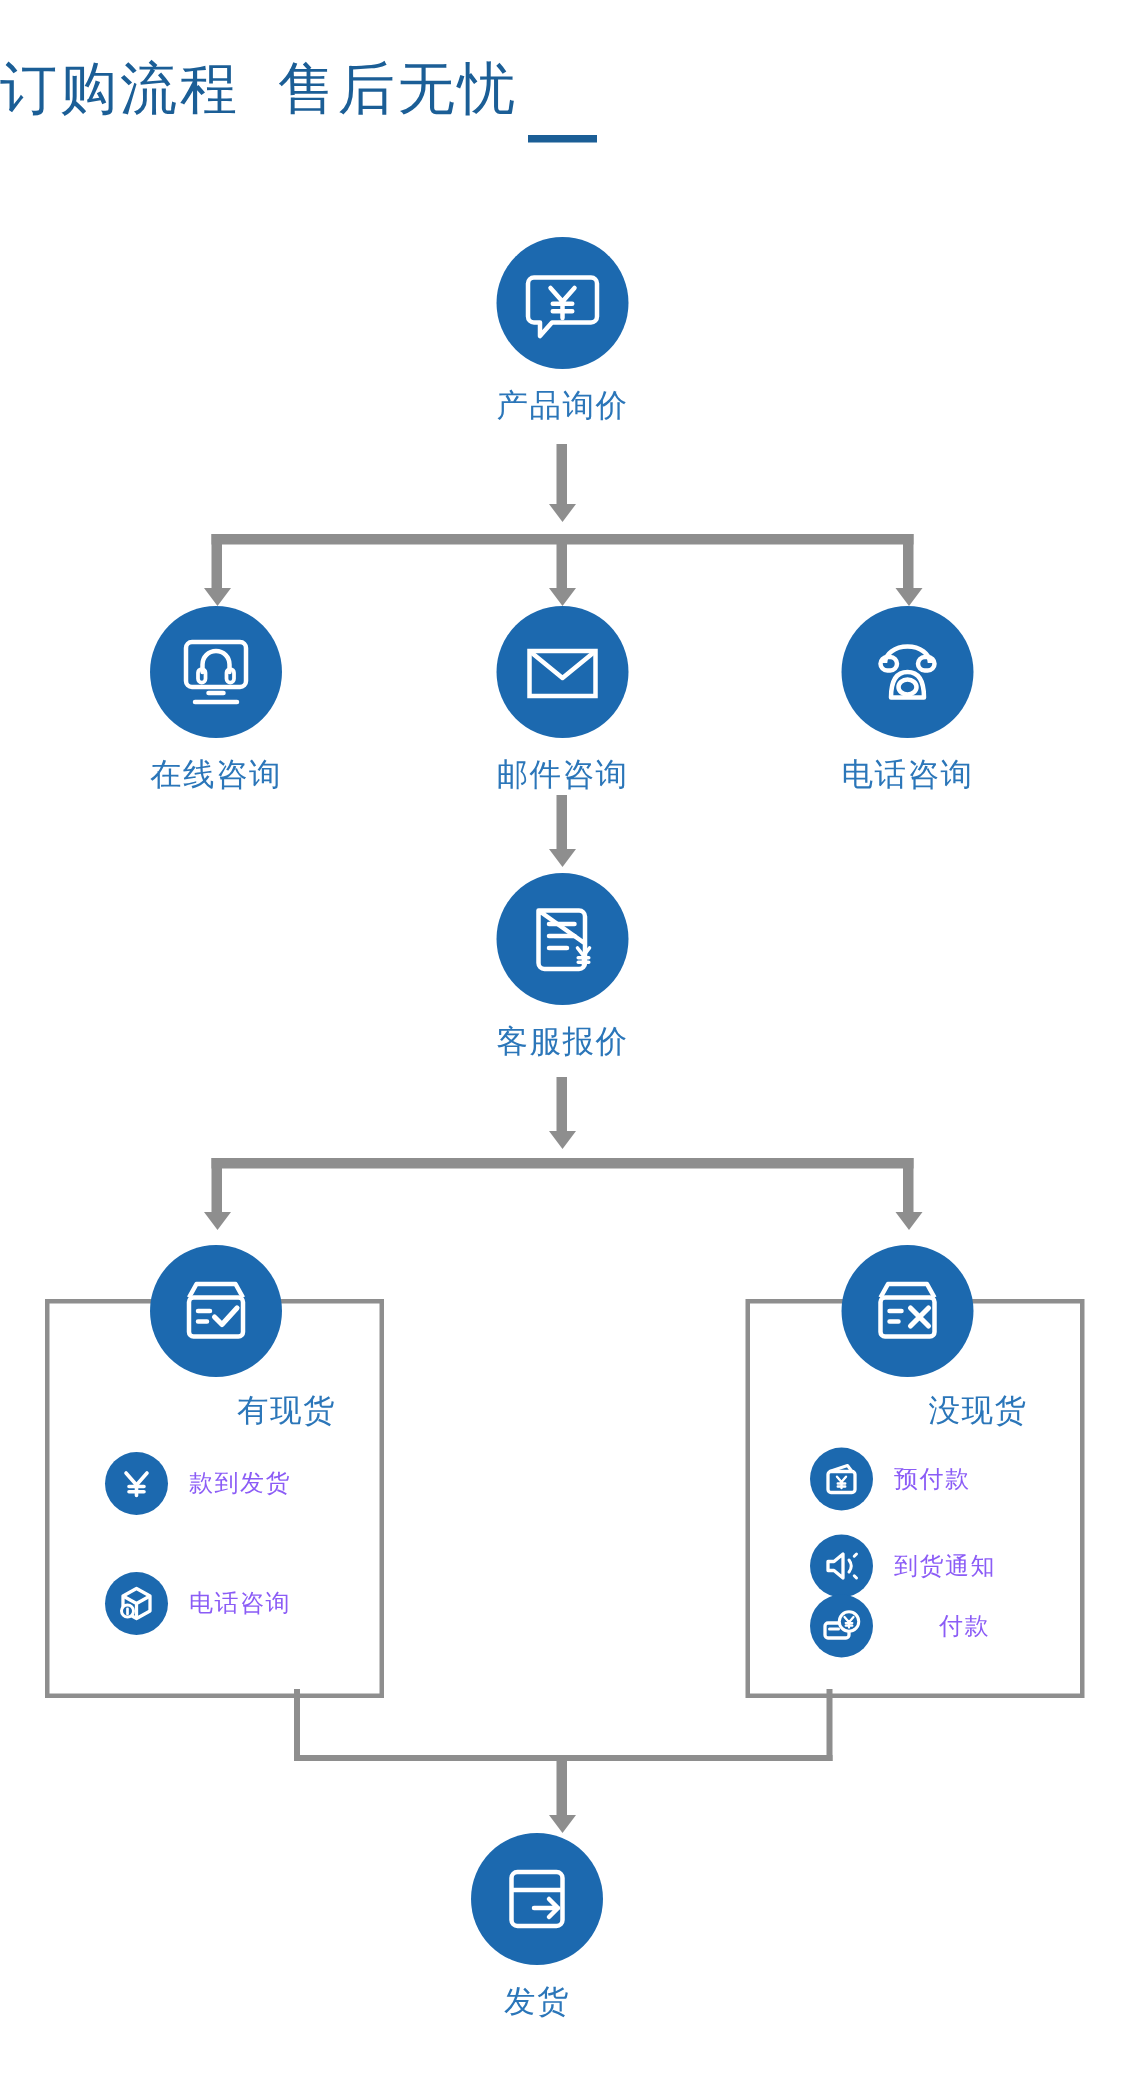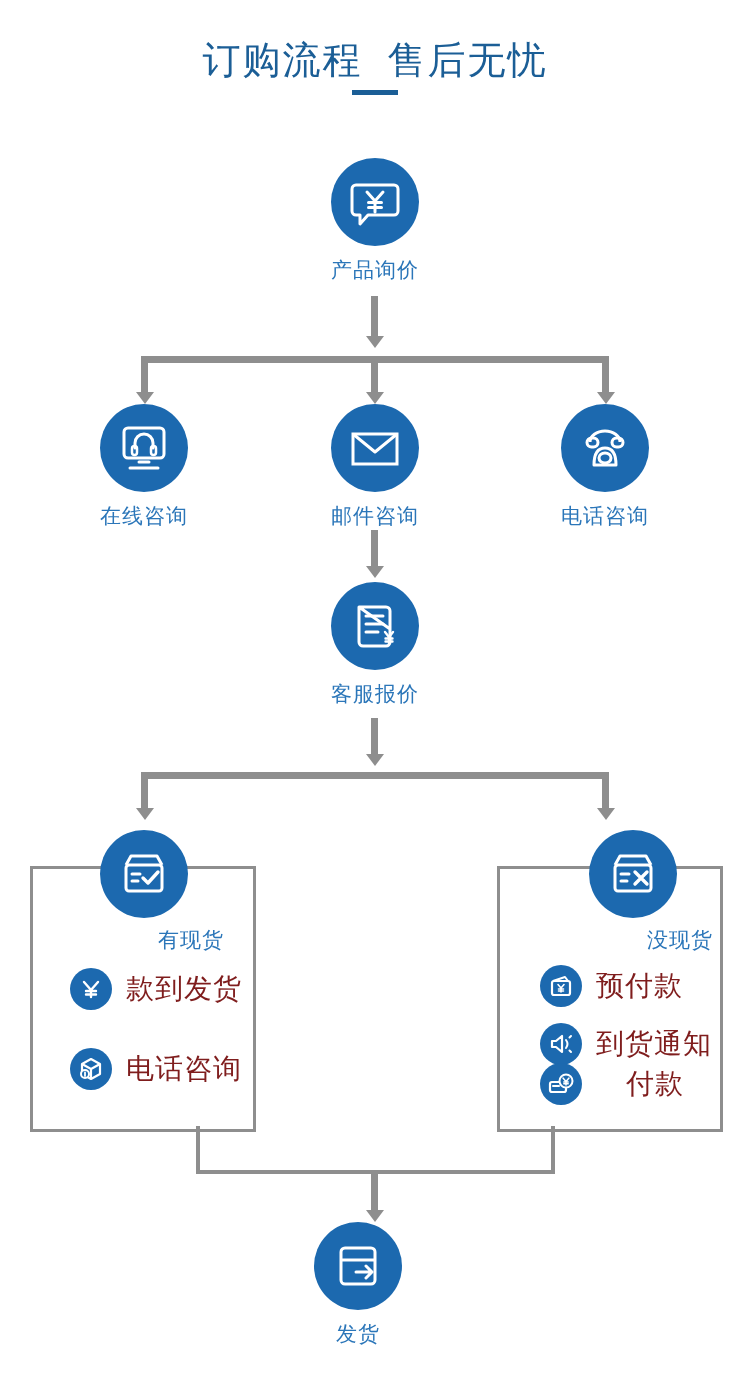--- a/index.html
+++ b/index.html
@@ -17,21 +17,21 @@
     background: #ffffff;
     overflow: hidden;
   }
 
   
   .title-wrap {
     position: absolute;
     left: 0;
     top: 38px;
     width: 750px;
-    text-align: center;
+    text-align: left;
   }
   .title-text {
     font-size: 38px;
     letter-spacing: 2px;
     color: #1B5E96;
     font-weight: 500;
     line-height: 1.2;
     white-space: pre;
   }
   .title-underline {
@@ -110,22 +110,22 @@
     height: 42px;
     border-radius: 50%;
     background: #1C69AF;
     display: flex;
     align-items: center;
     justify-content: center;
     flex: 0 0 auto;
   }
   .sub-circle svg { display: block; }
   .sub-label {
-    font-size: 28px;
-    color: #7f1d1d;
+    font-size: 16px;
+    color: #8b5cf6;
     letter-spacing: 1px;
   }
 </style>
 </head>
 <body>
 
 <div id="page">
 
   <div class="title-wrap">
     <div class="title-text">订购流程  售后无忧</div>
@@ -255,21 +255,21 @@
         <path d="M5 9 L14 14 L23 9 M14 14 V24" fill="none" stroke="#ffffff" stroke-width="2.2" stroke-linejoin="round"></path>
         <circle cx="8" cy="19" r="4" fill="#1C69AF" stroke="#ffffff" stroke-width="2"></circle>
         <path d="M8 17.5 V21" stroke="#ffffff" stroke-width="1.8" stroke-linecap="round"></path>
       </svg>
     </span>
     <span class="sub-label">电话咨询</span>
   </div>
 
   <div class="branch-box" style="left:497px; top:866px; width:220px; height:260px;"></div>
 
-  <div class="branch-head" style="left:553px; top:830px;">
+  <div class="branch-head" style="left:525px; top:830px;">
     <div class="circle">
       <span>
         <svg width="54" height="54" viewBox="0 0 54 54">
           <path d="M9 18 L14 9 H40 L45 18" fill="none" stroke="#ffffff" stroke-width="3" stroke-linejoin="round"></path>
           <rect x="9" y="18" width="36" height="26" rx="3" fill="none" stroke="#ffffff" stroke-width="3"></rect>
           <path d="M15 27 H23 M15 34 H21" stroke="#ffffff" stroke-width="3" stroke-linecap="round"></path>
           <path d="M29 25 L41 37 M41 25 L29 37" stroke="#ffffff" stroke-width="3.4" stroke-linecap="round"></path>
         </svg>
       </span>
     </div>

